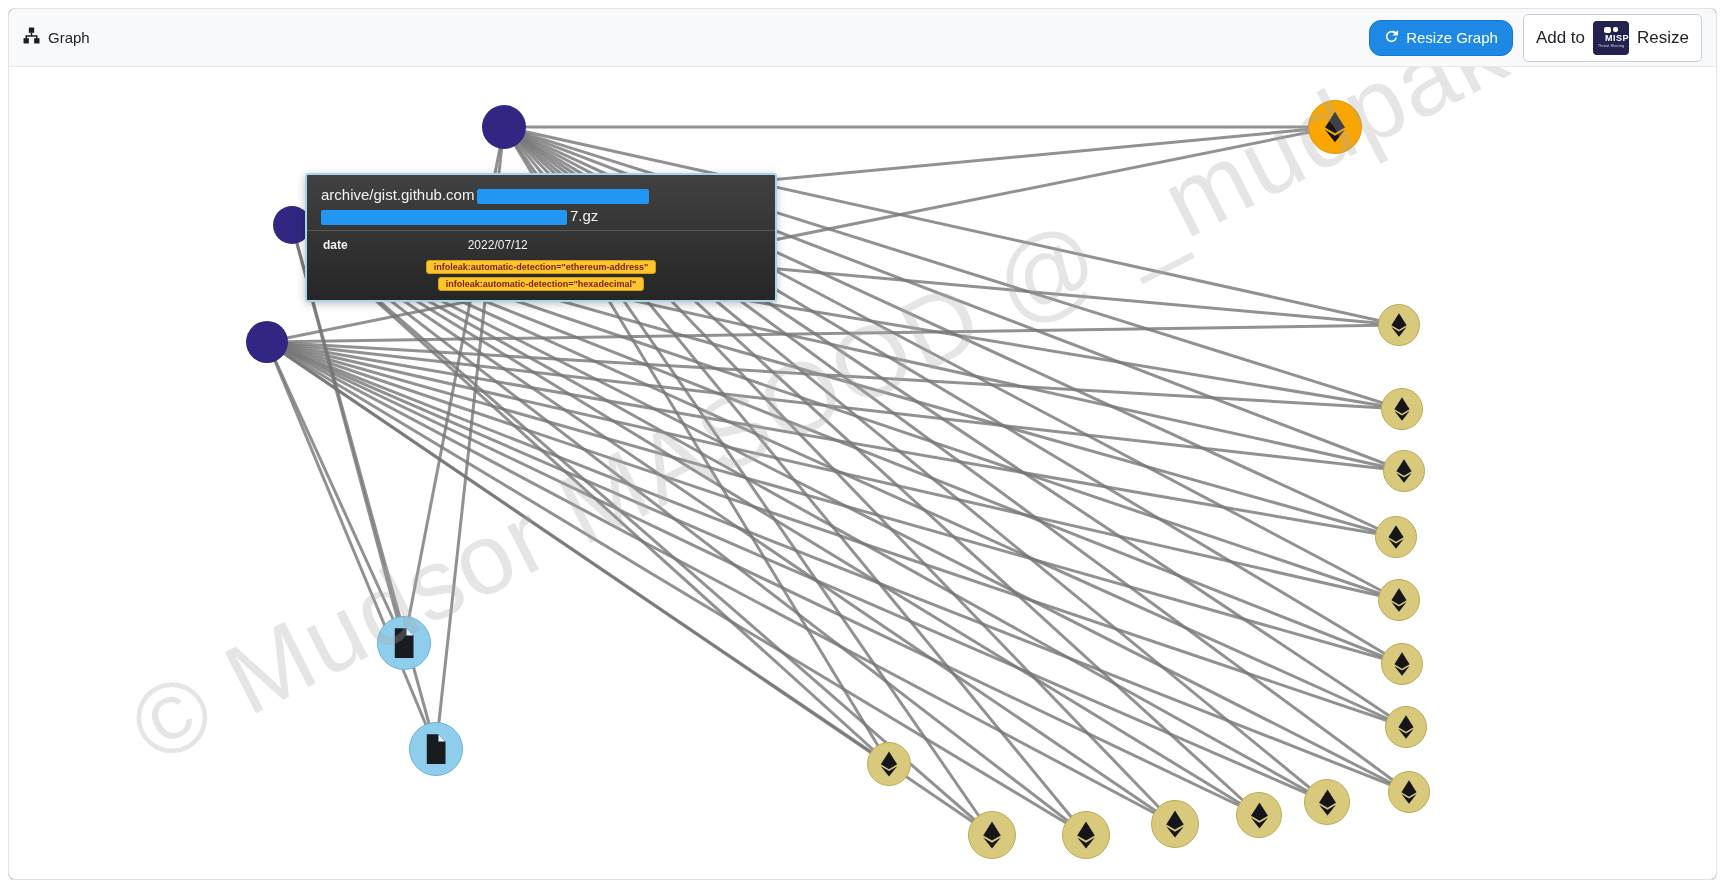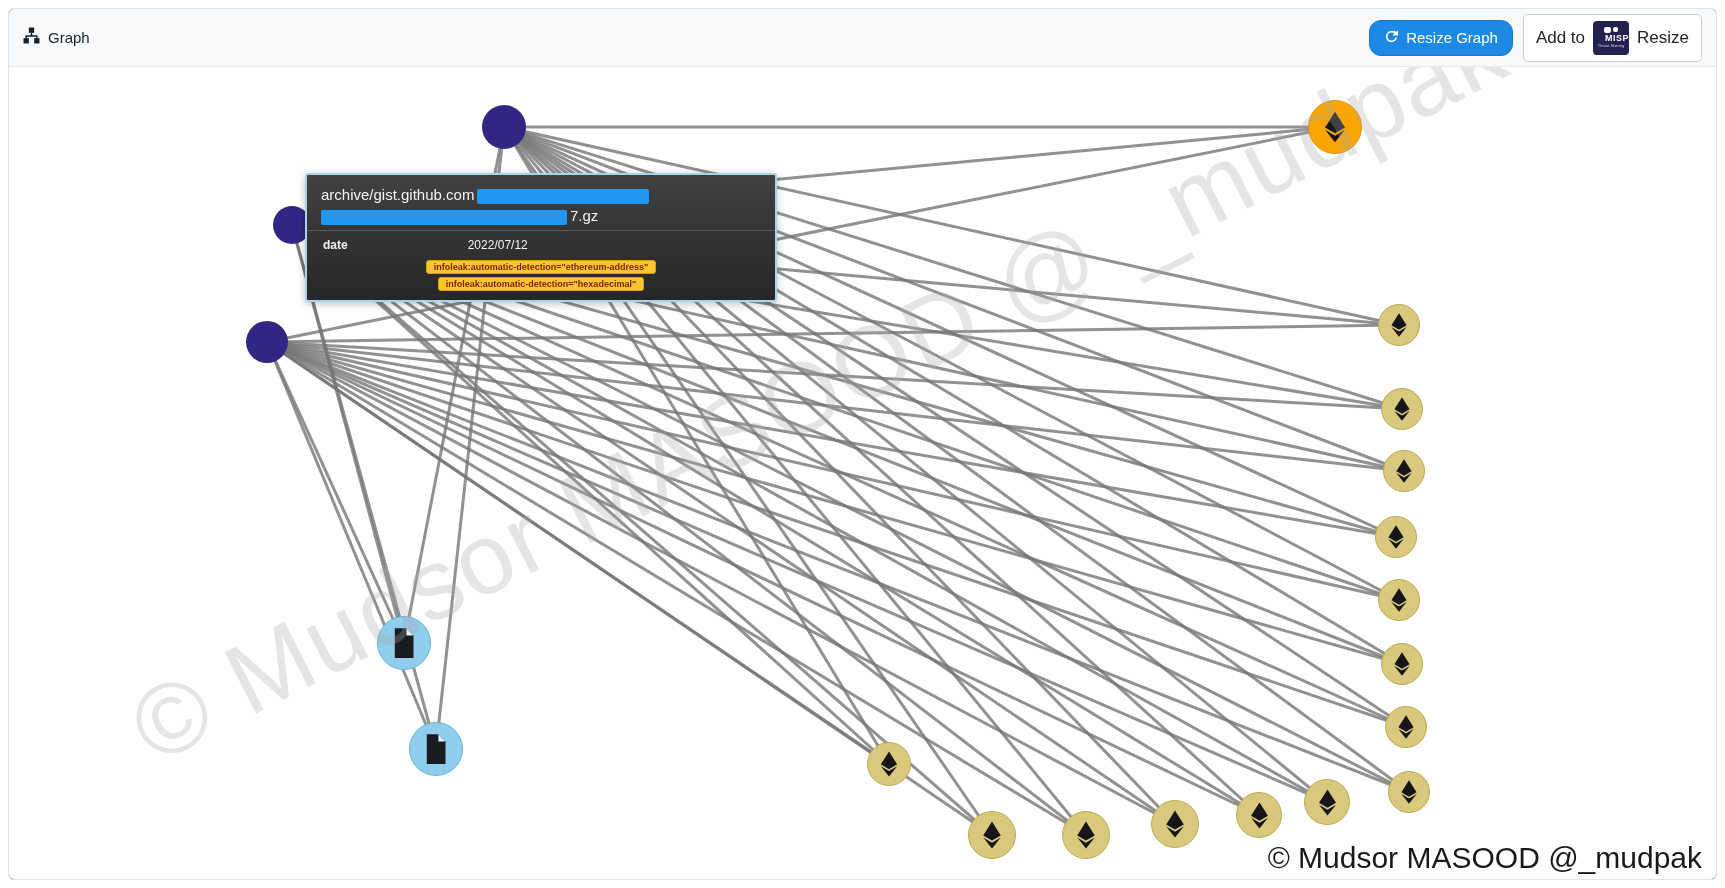--- a/index.html
+++ b/index.html
@@ -231,21 +231,20 @@
         </div>
         <div class="node" style="left: 400px; top: 655px; width: 54px; height: 54px; background: rgb(142, 205, 236); border: 1px solid rgb(106, 180, 220);">
           <svg width="34" height="34" viewBox="0 0 24 24">
             <path fill="#181b20" d="M5.5 1.5h8.2l5 5.2v15.8H5.5z"></path>
             <path fill="#dff0fa" d="M13.7 1.5v5.2h5z"></path>
           </svg>
         </div>
       </div>
 
     <div class="watermark-diagonal">© Mudsor MASOOD @ _mudpak</div>
-    <div class="watermark-corner">© Mudsor MASOOD @_mudpak</div>
 
     <div class="tooltip">
       <div class="tooltip-title">
         <span>archive/gist.github.com</span><span class="redact redact-1"></span><br>
         <span class="redact redact-2"></span><span>7.gz</span>
       </div>
       <div class="tooltip-date-row">
         <span class="tooltip-date-label">date</span>
         <span class="tooltip-date-value">2022/07/12</span>
       </div>

